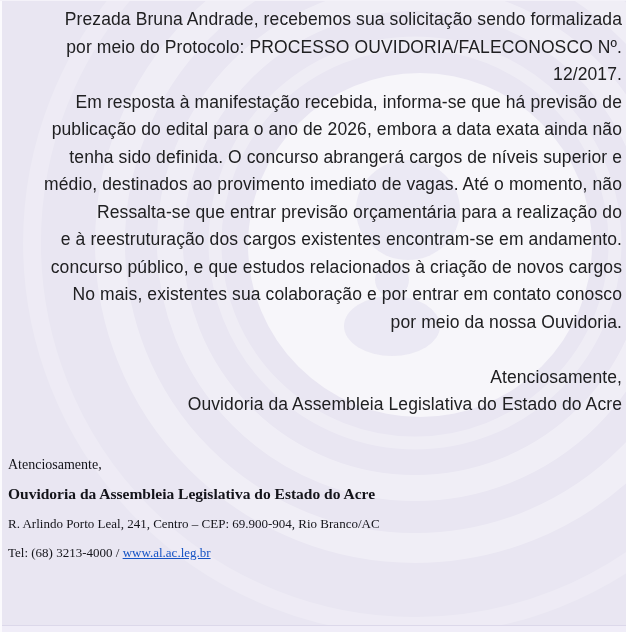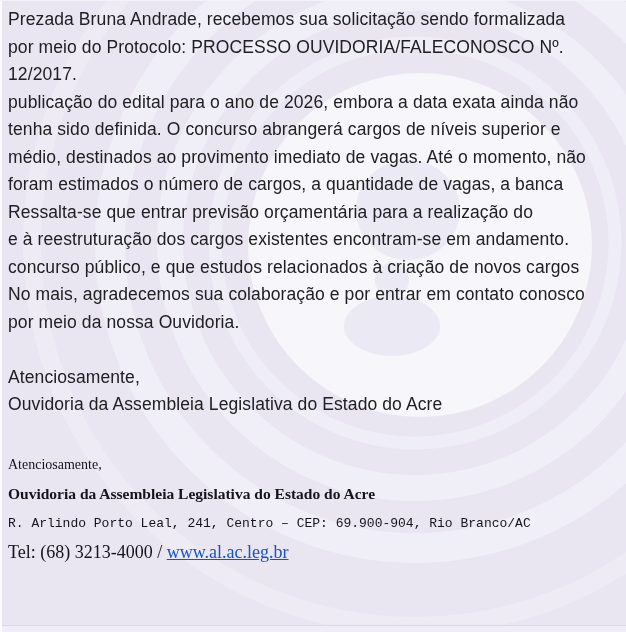--- a/index.html
+++ b/index.html
@@ -20,31 +20,32 @@
     background:#f4f2f9;z-index:3;
   }
   .watermark{position:absolute;left:0;top:0;z-index:0;}
   .text-layer{
     position:absolute;left:8px;top:6px;right:4px;z-index:2;
     color:#202022;
   }
   .sans-line{
     font-size:17.5px;line-height:27.5px;letter-spacing:0.1px;
     white-space:nowrap;
+    text-align:right;
   }
   .blank-line{height:27.5px;}
   .serif-block{
     font-family:"Liberation Serif", serif;
     color:#14141a;
     margin-top:31px;
   }
   .serif-greeting{font-size:14px;line-height:29px;}
   .serif-org{font-size:15.5px;line-height:30px;font-weight:bold;}
-  .serif-addr{font-size:13px;line-height:29px;font-family:Liberation Mono, monospace;}
-  .serif-tel{font-size:18px;line-height:29px;}
+  .serif-addr{font-size:13px;line-height:29px;}
+  .serif-tel{font-size:13px;line-height:29px;}
   .site-link{color:#1553c4;text-decoration:underline;cursor:pointer;}
   .bottom-strip{
     position:absolute;left:0;right:0;top:625px;height:7px;
     background:#f0edf8;border-top:1px solid #dcd8ea;z-index:2;
   }
 </style>
 </head>
 <body>
 
 <div class="canvas">
@@ -61,28 +62,28 @@
     <circle cx="415" cy="243" r="305" fill="none" stroke="#ffffff" stroke-width="30" opacity="0.32"></circle>
     <circle cx="415" cy="243" r="383" fill="none" stroke="#ffffff" stroke-width="18" opacity="0.22"></circle>
   </svg>
 
   <div class="text-layer">
 
     <div>
       <div class="sans-line">Prezada Bruna Andrade, recebemos sua solicitação sendo formalizada</div>
       <div class="sans-line">por meio do Protocolo: PROCESSO OUVIDORIA/FALECONOSCO Nº.</div>
       <div class="sans-line">12/2017.</div>
+      <div class="sans-line">Em resposta à manifestação recebida, informa-se que há previsão de</div>
       <div class="sans-line">publicação do edital para o ano de 2026, embora a data exata ainda não</div>
       <div class="sans-line">tenha sido definida. O concurso abrangerá cargos de níveis superior e</div>
       <div class="sans-line">médio, destinados ao provimento imediato de vagas. Até o momento, não</div>
-      <div class="sans-line">foram estimados o número de cargos, a quantidade de vagas, a banca</div>
       <div class="sans-line">Ressalta-se que entrar previsão orçamentária para a realização do</div>
       <div class="sans-line">e à reestruturação dos cargos existentes encontram-se em andamento.</div>
       <div class="sans-line">concurso público, e que estudos relacionados à criação de novos cargos</div>
-      <div class="sans-line">No mais, agradecemos sua colaboração e por entrar em contato conosco</div>
+      <div class="sans-line">No mais, existentes sua colaboração e por entrar em contato conosco</div>
       <div class="sans-line">por meio da nossa Ouvidoria.</div>
     </div>
 
     <div class="blank-line"></div>
 
     <div>
       <div class="sans-line">Atenciosamente,</div>
       <div class="sans-line">Ouvidoria da Assembleia Legislativa do Estado do Acre</div>
     </div>
 

